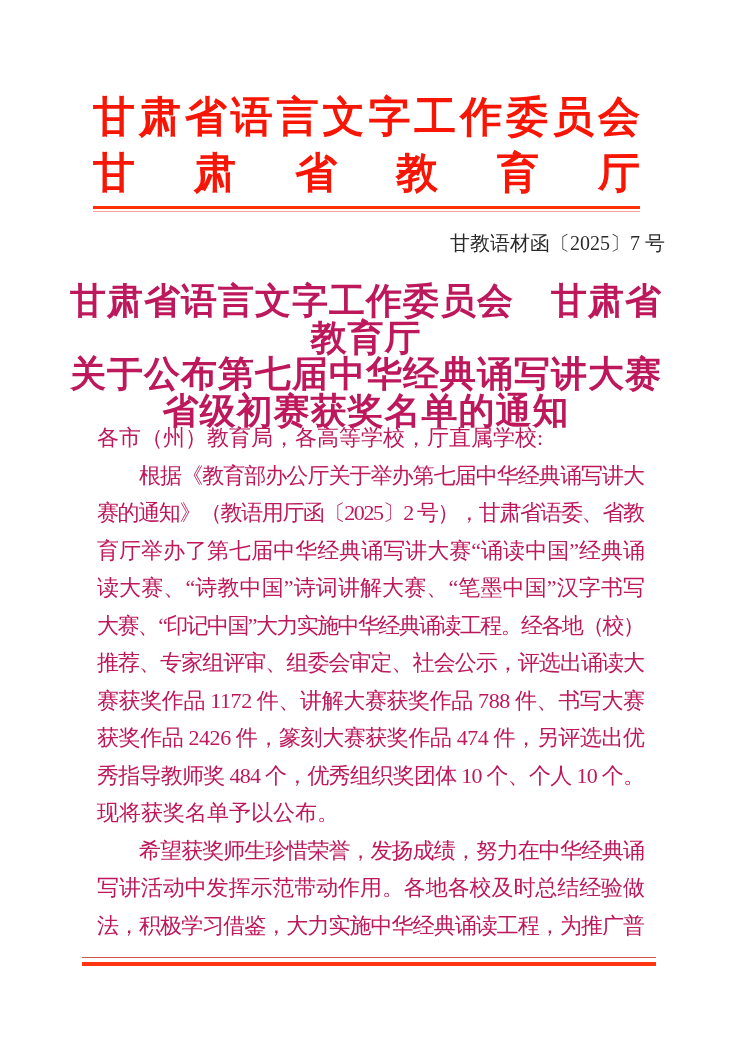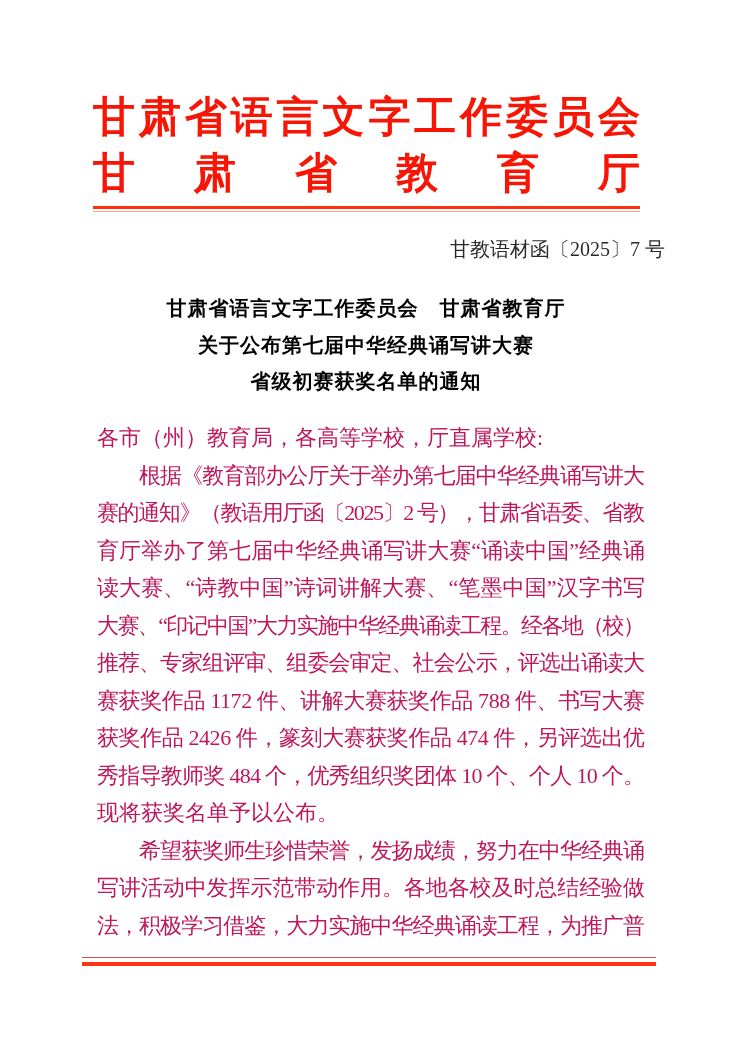--- a/index.html
+++ b/index.html
@@ -38,34 +38,33 @@
 
   
   .doc-no {
     position: absolute;
     top: 230px;
     right: 75px;
     font-size: 20px;
     line-height: 26px;
     color: #2a2a2a;
     white-space: nowrap;
-    margin-top: 6px;
   }
 
   
   .title {
     position: absolute;
-    top: 290px;
+    top: 283px;
     left: 60px;
     width: 612px;
     text-align: center;
-    font-size: 20px;
+    font-size: 36px;
     line-height: 36.5px;
     font-weight: 700;
-    color: #000000;
+    color: #be185d;
     letter-spacing: 1px;
   }
 
   
   .body-text {
     position: absolute;
     top: 419px;
     left: 97px;
     width: 548px;
     font-size: 22px;

